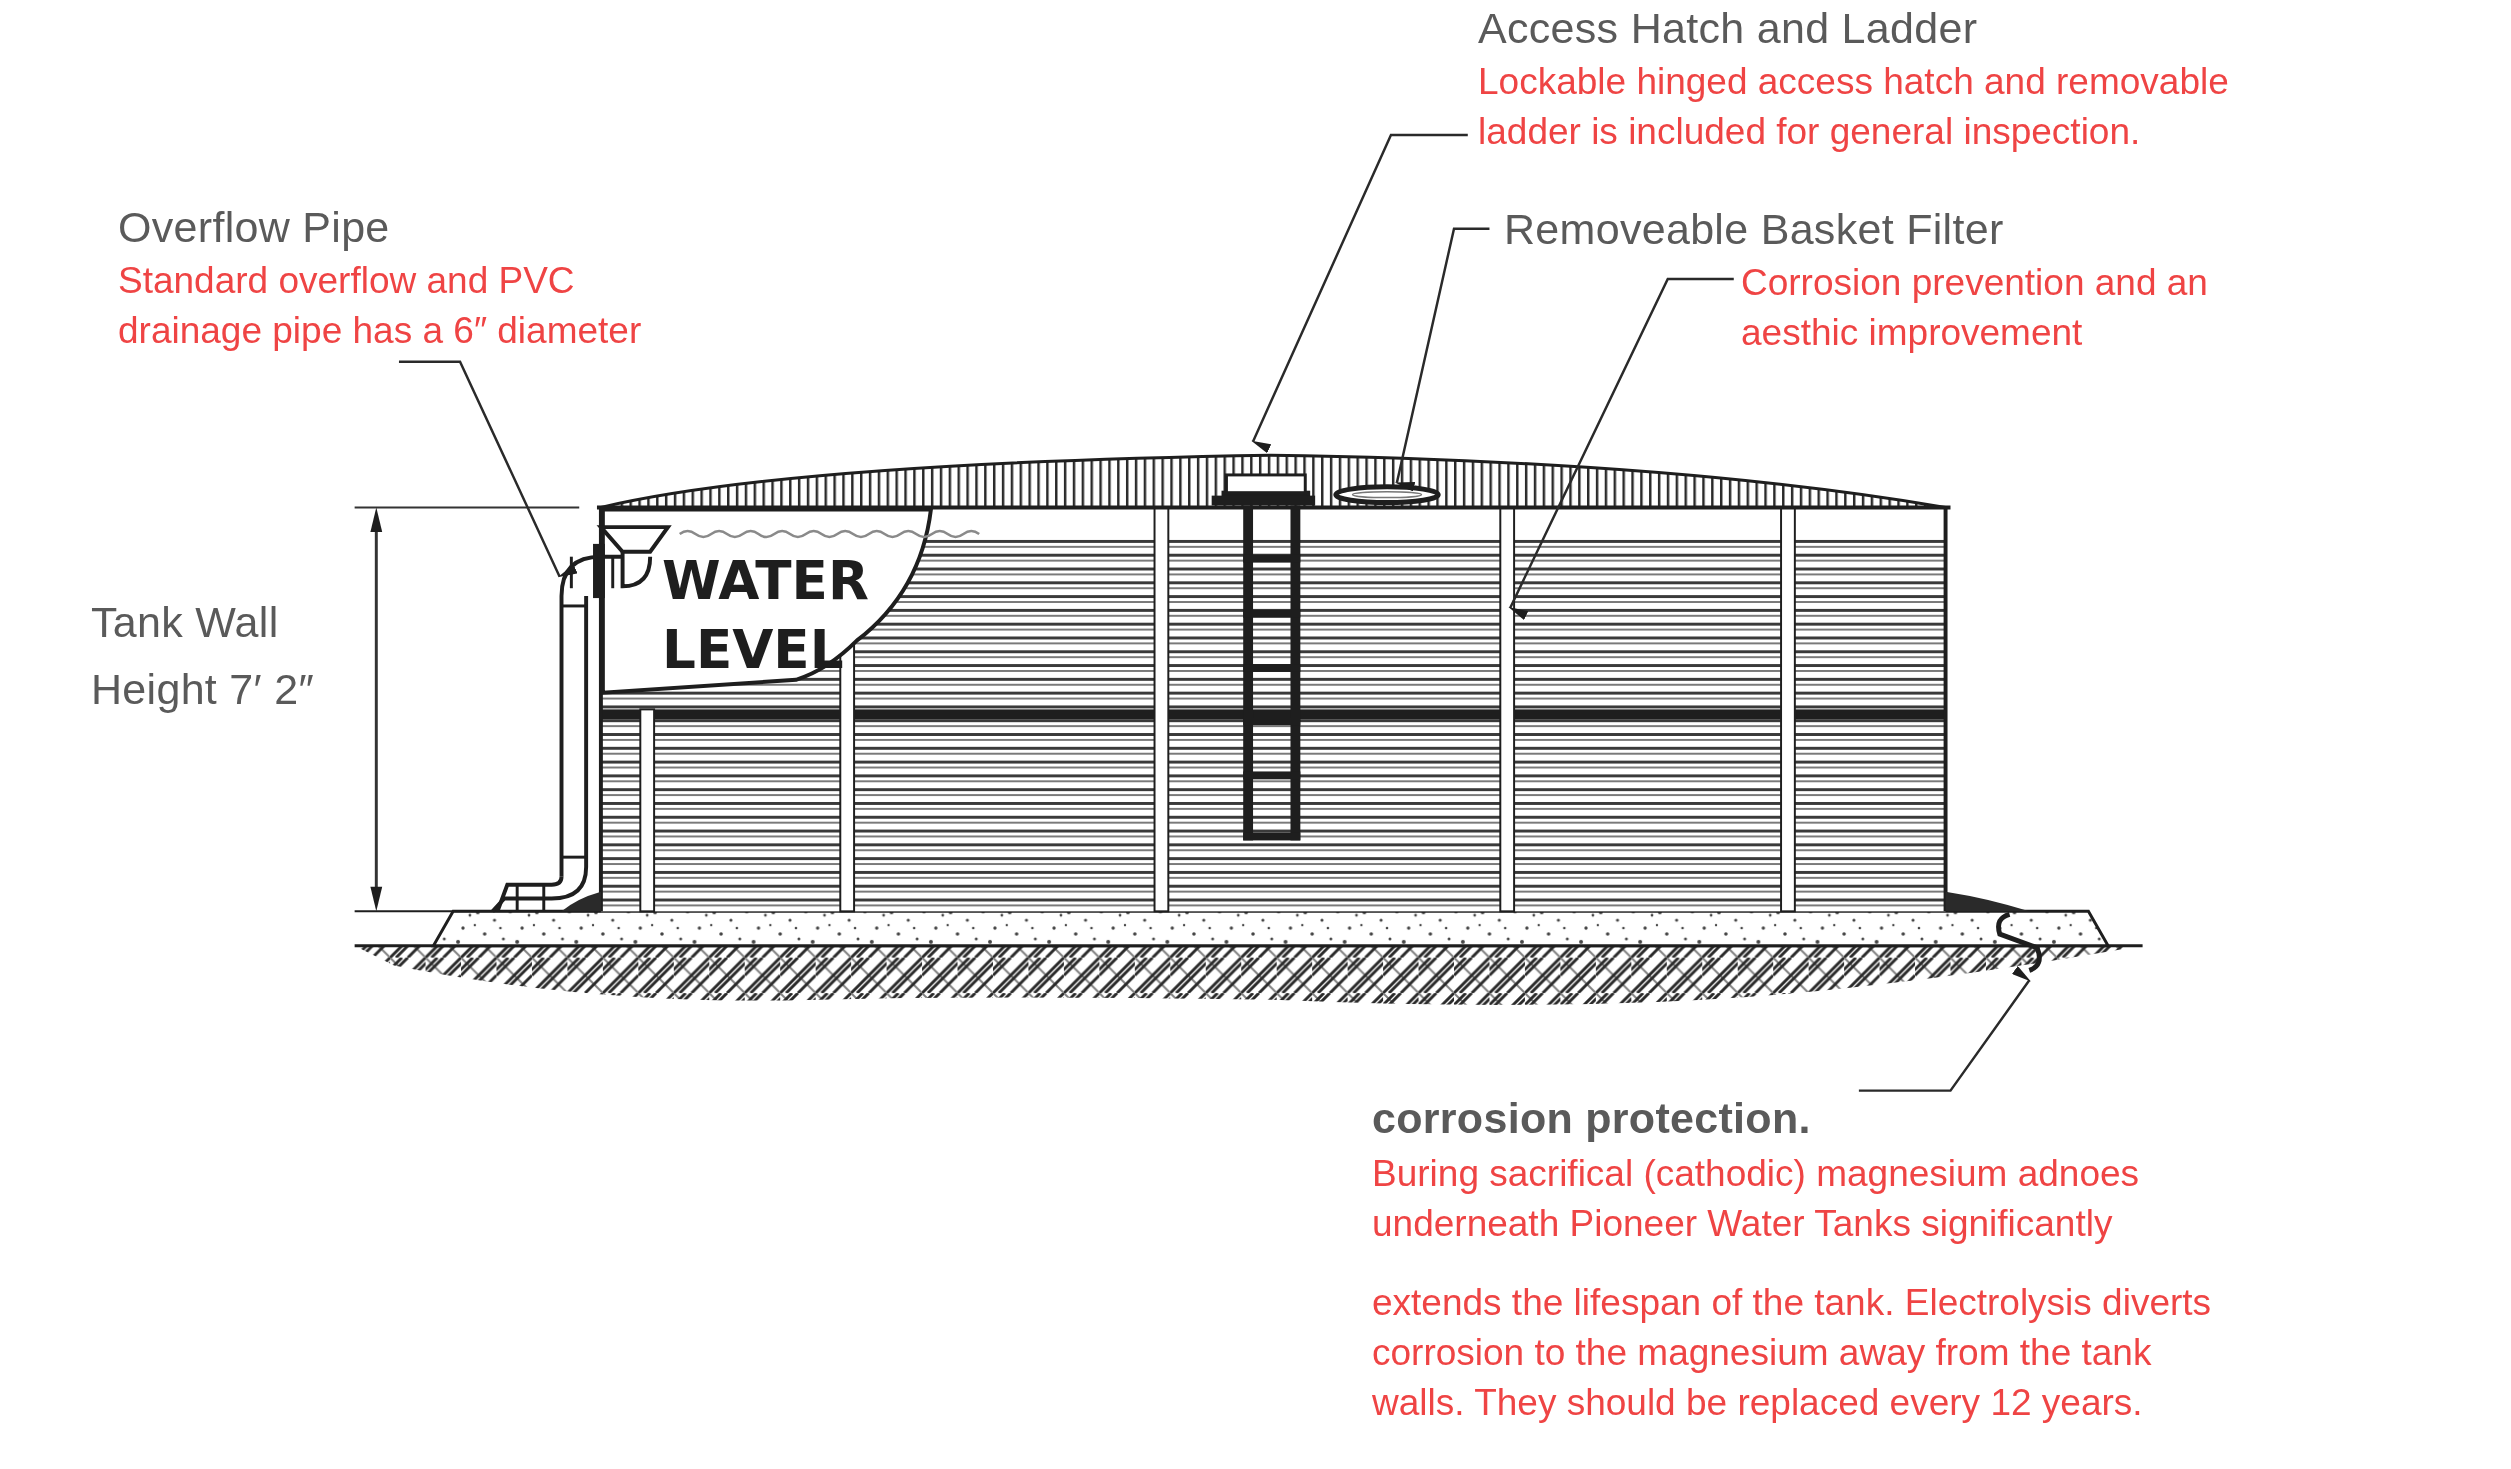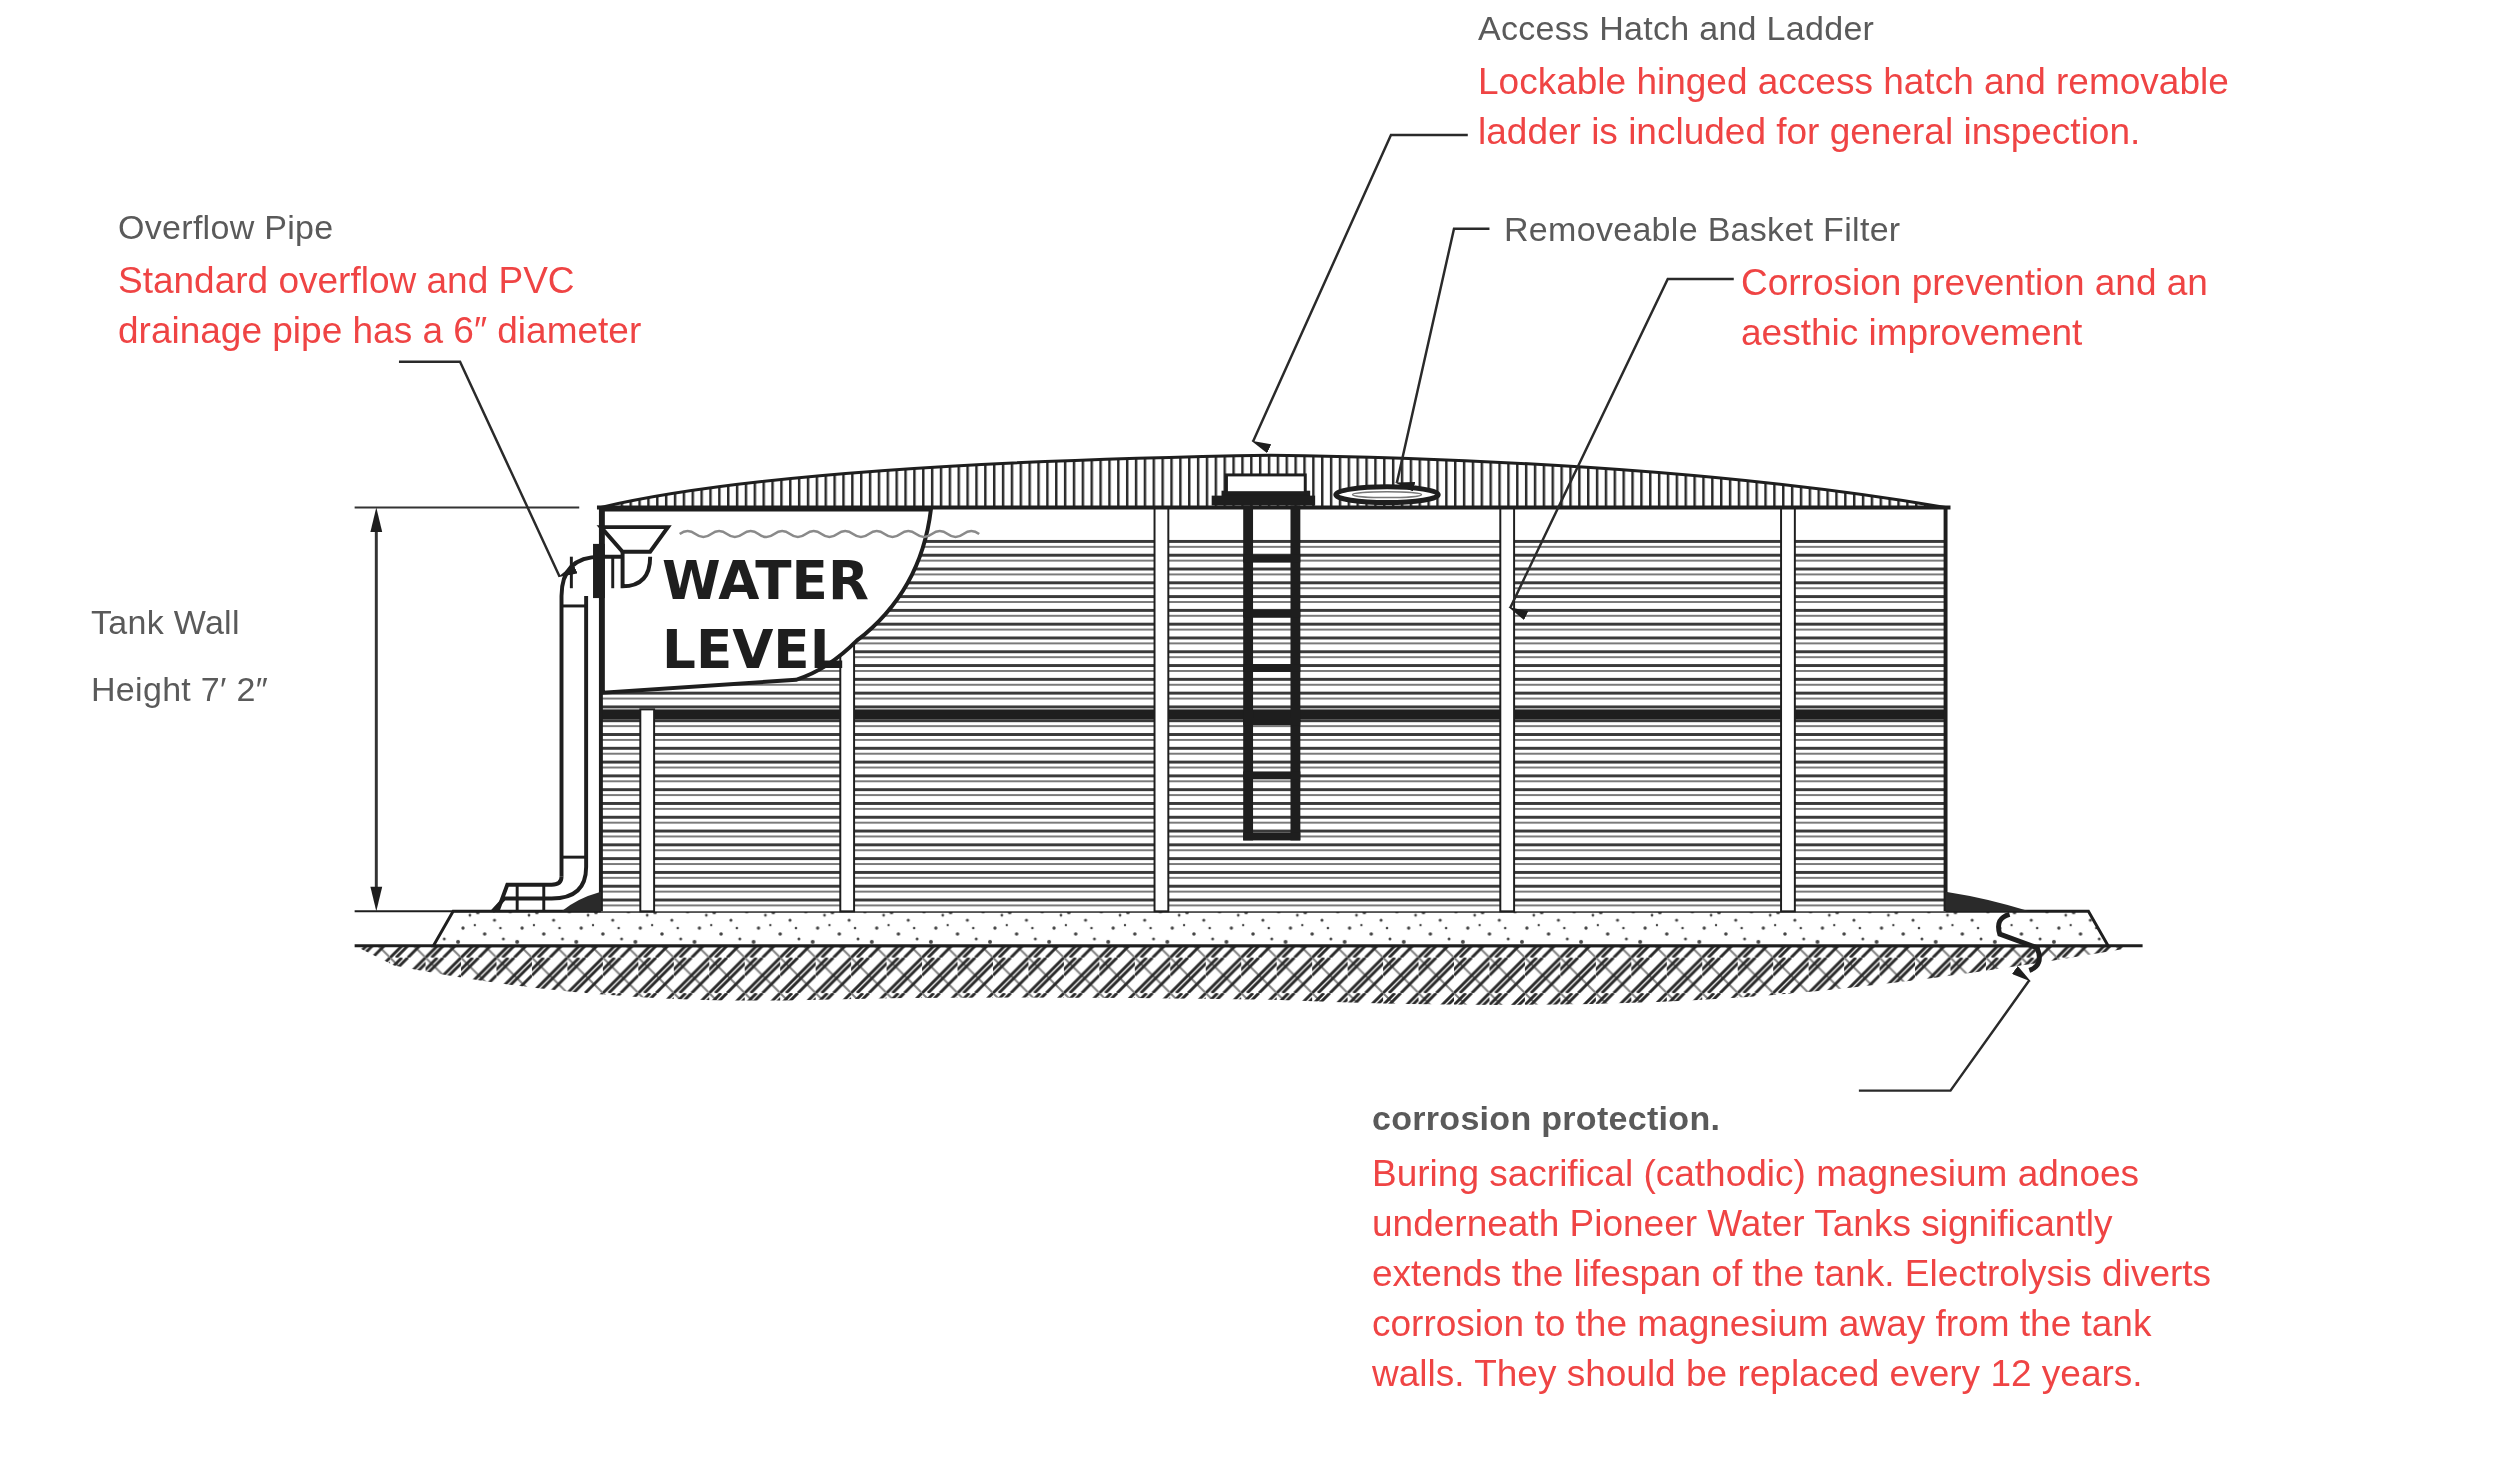--- a/index.html
+++ b/index.html
@@ -1,19 +1,19 @@
 <!DOCTYPE html>
 <html><head>
 <meta charset="utf-8">
 <style>
   html, body { margin:0; padding:0; background:#ffffff; }
   body { width:2512px; height:1470px; position:relative; overflow:hidden;
          font-family:"Liberation Sans", "DejaVu Sans", sans-serif; color:#5b5b5b; }
   .label { position:absolute; white-space:nowrap; }
-  .title { font-size:34px; line-height:57px; color:#5a5a5a; letter-spacing:0.3px; }
+  .title { font-size:43px; line-height:57px; color:#5a5a5a; letter-spacing:0.3px; }
   .body  { font-size:37px; line-height:50px; color:#ef4444; }
   .lbl-block { position:absolute; }
   svg.diagram { position:absolute; left:0; top:0; }
   .water-text { font-family:"DejaVu Sans", sans-serif; font-weight:bold; }
 </style>
 </head>
 <body>
 
 <svg class="diagram" width="2512" height="1470" viewBox="0 0 2550 1492" xmlns="http://www.w3.org/2000/svg">
   <defs>
@@ -184,17 +184,17 @@
 
 <div class="lbl-block" style="left:91px; top:594px;">
   <div class="label title" style="position:relative;">Tank Wall</div>
   <div class="label title" style="position:relative; margin-top:10px;">Height 7′ 2″</div>
 </div>
 
 <div class="lbl-block" style="left:1372px; top:1088px;">
   <div class="label title" style="position:relative; line-height:61px;font-weight:bold;">corrosion protection.</div>
   <div class="label body" style="position:relative;">Buring sacrifical (cathodic) magnesium adnoes</div>
   <div class="label body" style="position:relative;">underneath Pioneer Water Tanks significantly</div>
-  <div class="label body" style="position:relative;">extends the lifespan of the tank. Electrolysis diverts</div>
+  <div class="label body" style="position:relative;margin-top:29px;">extends the lifespan of the tank. Electrolysis diverts</div>
   <div class="label body" style="position:relative;">corrosion to the magnesium away from the tank</div>
   <div class="label body" style="position:relative;">walls. They should be replaced every 12 years.</div>
 </div>
 
 
 </body></html>

